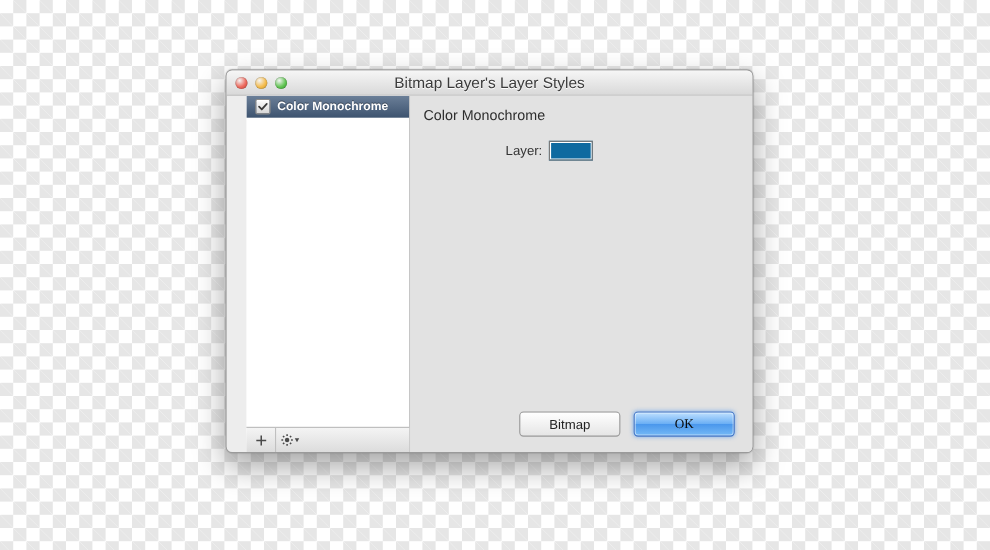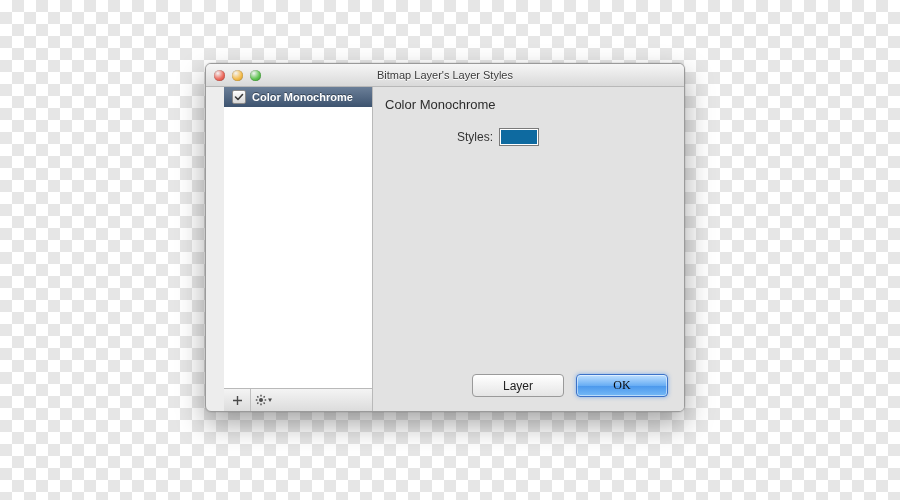--- a/index.html
+++ b/index.html
@@ -50,21 +50,21 @@
     border-radius: 50%;
     box-shadow: inset 0 0 1px rgba(0,0,0,0.5);
   }
   .tl.close    { background: radial-gradient(circle at 35% 30%, #fff7, #ed6a5e 55%, #c24036); }
   .tl.min      { background: radial-gradient(circle at 35% 30%, #fff7, #f5bd4f 55%, #c79428); }
   .tl.zoom     { background: radial-gradient(circle at 35% 30%, #fff7, #62c554 55%, #2f9128); }
   .title {
     position: absolute;
     left: 0; right: 0;
     text-align: center;
-    font-size: 11px;
+    font-size: 14px;
     color: #3b3b3b;
     text-shadow: 0 1px 0 #fff;
     pointer-events: none;
   }
 
   .body {
     position: absolute;
     top: 23px; left: 0; right: 0; bottom: 0;
     display: flex;
     margin-left: 18px;
@@ -272,27 +272,27 @@
         </div>
       </div>
     </div>
 
     <div class="main">
       <div class="main-title">Color Monochrome</div>
 
       <div class="form">
 
         <div class="row">
-          <div class="label">Styles:</div>
+          <div class="label">Layer:</div>
           <div class="color-swatch" id="color-swatch" style="background: rgb(14, 106, 160);"></div>
         </div>
 
 
       </div>
 
       <div class="button-row">
-        <div class="btn">Layer</div>
+        <div class="btn">Bitmap</div>
         <div class="btn default">OK</div>
       </div>
     </div>
 
   </div>
 </div>
 
 </body></html>

